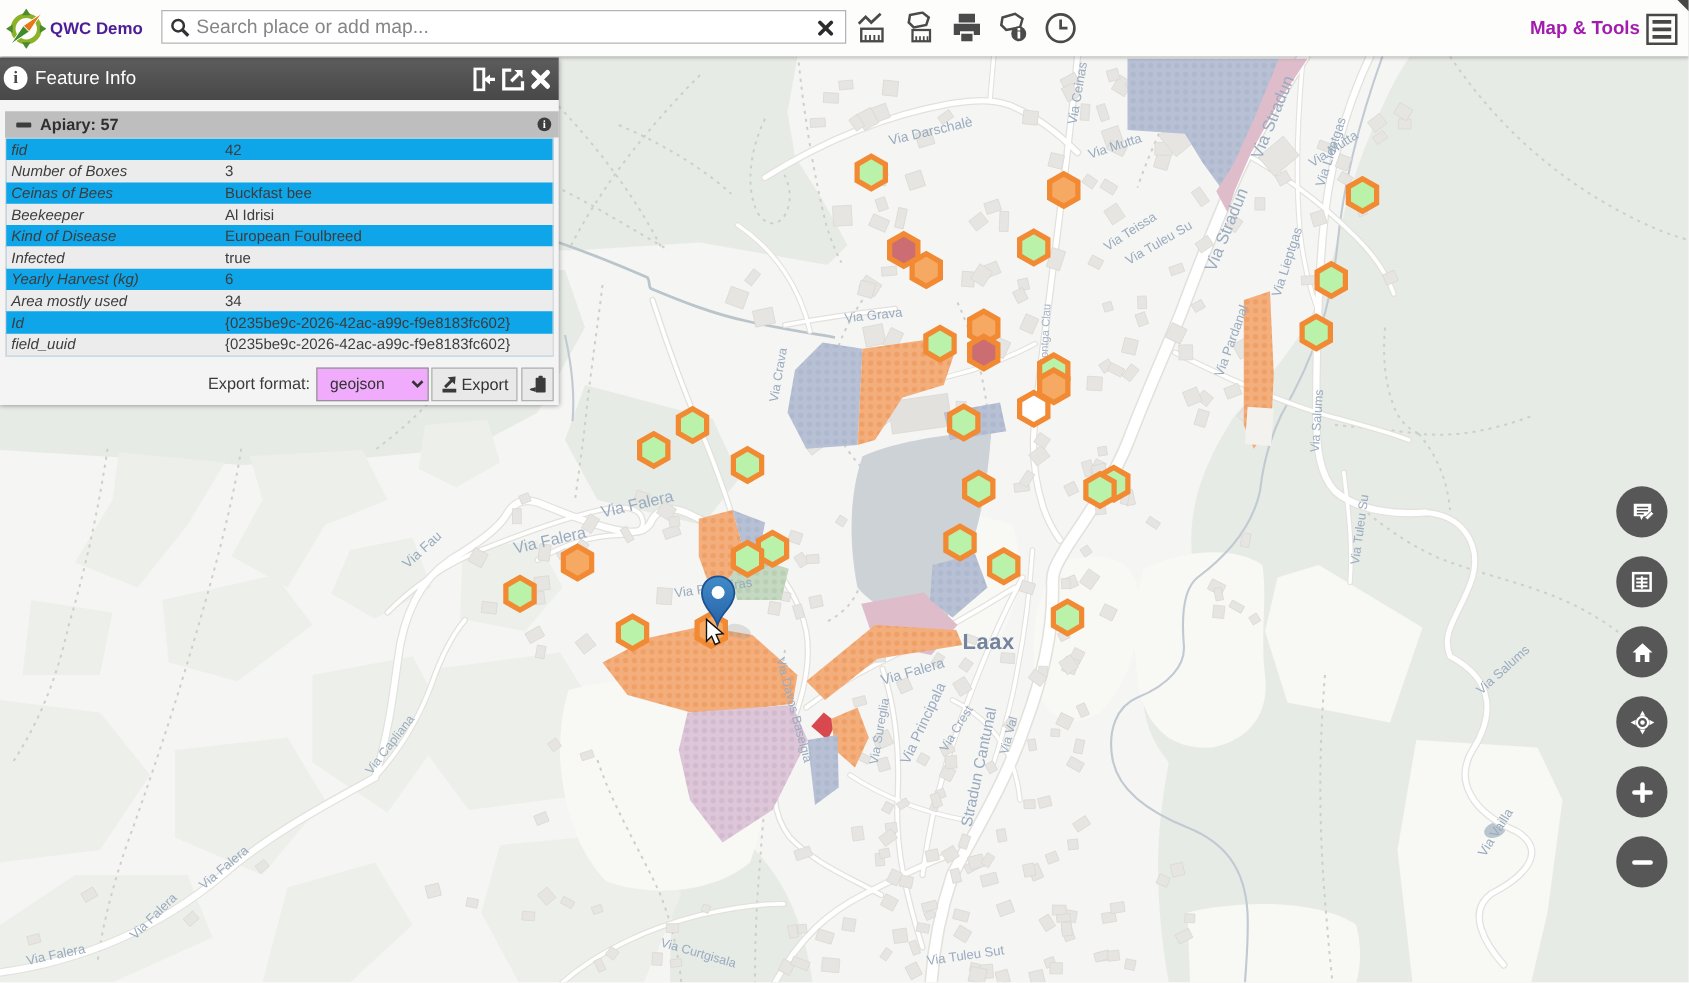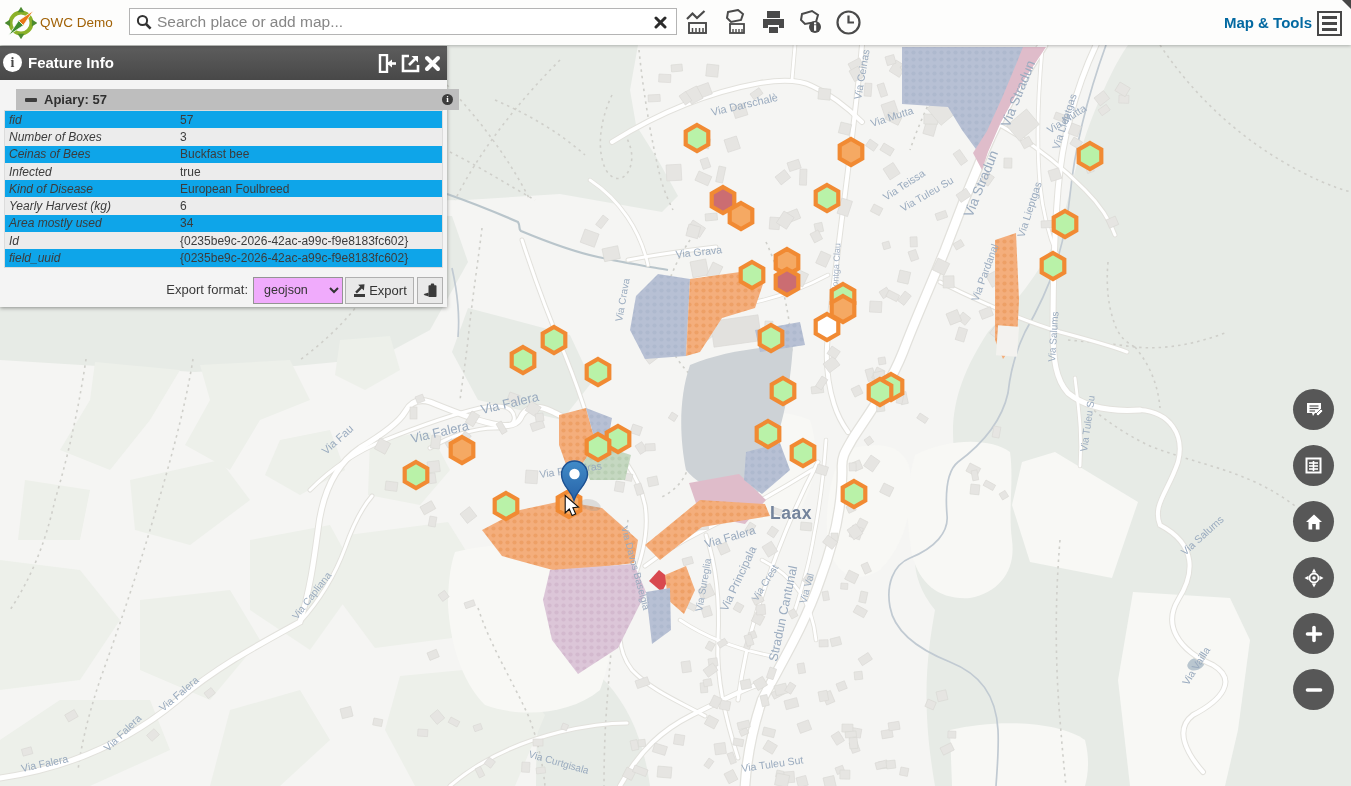--- a/index.html
+++ b/index.html
@@ -3,47 +3,47 @@
 <meta charset="utf-8">
 <style>
   html,body{margin:0;padding:0;width:1351px;height:786px;overflow:hidden;
     font-family:"Liberation Sans",sans-serif;}
   #stage{position:relative;width:1351px;height:786px;background:#f6f6f4;}
   #mapsvg{position:absolute;left:0;top:0;}
   
   #topbar{position:absolute;left:0;top:0;width:1351px;height:45px;background:#fdfdfc;
     box-shadow:0 1px 3px rgba(0,0,0,.25);z-index:20;}
   #logo{position:absolute;left:5px;top:7px;}
-  #apptitle{position:absolute;left:40px;top:15px;font-size:13.5px;font-weight:normal;color:#a16207;}
+  #apptitle{position:absolute;left:40px;top:15px;font-size:13.5px;font-weight:bold;color:#4c1d95;}
   #search{position:absolute;left:129px;top:8px;width:548px;height:27px;background:#fff;
     border:1px solid #b4b4b4;box-sizing:border-box;}
   #search .ph{position:absolute;left:27px;top:4px;font-size:15.5px;color:#868686;}
   #search svg.mag{position:absolute;left:6px;top:5px;}
   .tbicon{position:absolute;top:9px;}
-  #maptools{position:absolute;right:39px;top:14px;font-size:15px;font-weight:bold;color:#0369a1;margin-left:44px;}
+  #maptools{position:absolute;right:39px;top:14px;font-size:15px;font-weight:bold;color:#a21caf;margin-left:44px;}
   #burger{position:absolute;right:9px;top:11px;width:21px;height:21px;border:2px solid #474747;}
   #burger .l{position:absolute;left:3px;height:3px;width:15px;background:#474747;}
   #corner{position:absolute;right:0;top:0;width:0;height:0;
     border-top:9px solid #474747;border-left:9px solid transparent;z-index:30;}
   
   #panel{position:absolute;left:0;top:46px;width:447px;z-index:15;
     background:#f4f4f4;box-shadow:0 1px 4px rgba(0,0,0,.4);}
   #ptitle{height:34px;background:linear-gradient(#5d5d5d,#484848);position:relative;}
   #ptitle .ic{position:absolute;left:3px;top:7px;width:19px;height:19px;border-radius:50%;
     background:#fff;color:#4a4a4a;text-align:center;font-size:14px;line-height:19px;
     font-weight:bold;font-family:"Liberation Serif",serif;}
-  #ptitle .tt{position:absolute;left:28px;top:8px;color:#fff;font-size:15px;font-weight:bold;}
+  #ptitle .tt{position:absolute;left:28px;top:8px;color:#fff;font-size:15px;font-weight:normal;}
   #ptitle svg{position:absolute;top:8px;}
   #pbody{padding:9px 4px 0 4px;}
   table.attr{border-collapse:collapse;width:439px;font-size:12px;color:#3c3c3c;
     border:1px solid #dcdcdc;background:#0ea5e9;}
   table.attr td{padding:1px 4px;height:15.3px;vertical-align:middle;}
   table.attr tr:nth-child(even) td{background:#ececec;}
   table.attr td.k{font-style:italic;width:163px;}
-  #phead{height:21px;background:#bebebe;position:relative;margin:0 0 0 12px;width:443px;}
+  #phead{height:21px;background:#bebebe;position:relative;margin:0 0 0 0;width:443px;}
   #phead .minus{position:absolute;left:9px;top:9px;width:12px;height:4px;background:#3d3d3d;border-radius:1px;}
   #phead .ht{position:absolute;left:28px;top:3px;font-size:13px;font-weight:bold;color:#303030;}
   #phead .inf{position:absolute;right:6px;top:5px;width:11px;height:11px;border-radius:50%;
     background:#3d3d3d;color:#fff;font-size:9px;line-height:11px;text-align:center;
     font-family:"Liberation Serif",serif;font-weight:bold;}
   #pfoot{height:39px;position:relative;font-size:13px;color:#3a3a3a;}
   #pfoot .lbl{position:absolute;right:199px;top:14px;}
   #pfoot select{position:absolute;left:253px;top:9px;width:90px;height:27px;
     font-size:12.5px;font-family:"Liberation Sans",sans-serif;color:#333;
     border:1px solid #949494;background:#f0abfc;padding-left:6px;}
@@ -683,37 +683,41 @@
   <div id="pbody">
     <div id="phead">
           <div class="minus"></div>
           <div class="ht">Apiary: 57</div>
           <div class="inf">i</div>
         </div>
     <table class="attr">
       <tbody>
             <tr>
               <td class="k">fid</td>
-              <td>57</td>
+              <td>42</td>
             </tr>
       <tr>
               <td class="k">Number of Boxes</td>
               <td>3</td>
             </tr>
       <tr>
               <td class="k">Ceinas of Bees</td>
               <td>Buckfast bee</td>
             </tr>
       <tr>
-              <td class="k">Infected</td>
-              <td>true</td>
+              <td class="k">Beekeeper</td>
+              <td>Al Idrisi</td>
             </tr>
       <tr>
               <td class="k">Kind of Disease</td>
               <td>European Foulbreed</td>
+            </tr>
+      <tr>
+              <td class="k">Infected</td>
+              <td>true</td>
             </tr>
       <tr>
               <td class="k">Yearly Harvest (kg)</td>
               <td>6</td>
             </tr>
       <tr>
               <td class="k">Area mostly used</td>
               <td>34</td>
             </tr>
       <tr>

